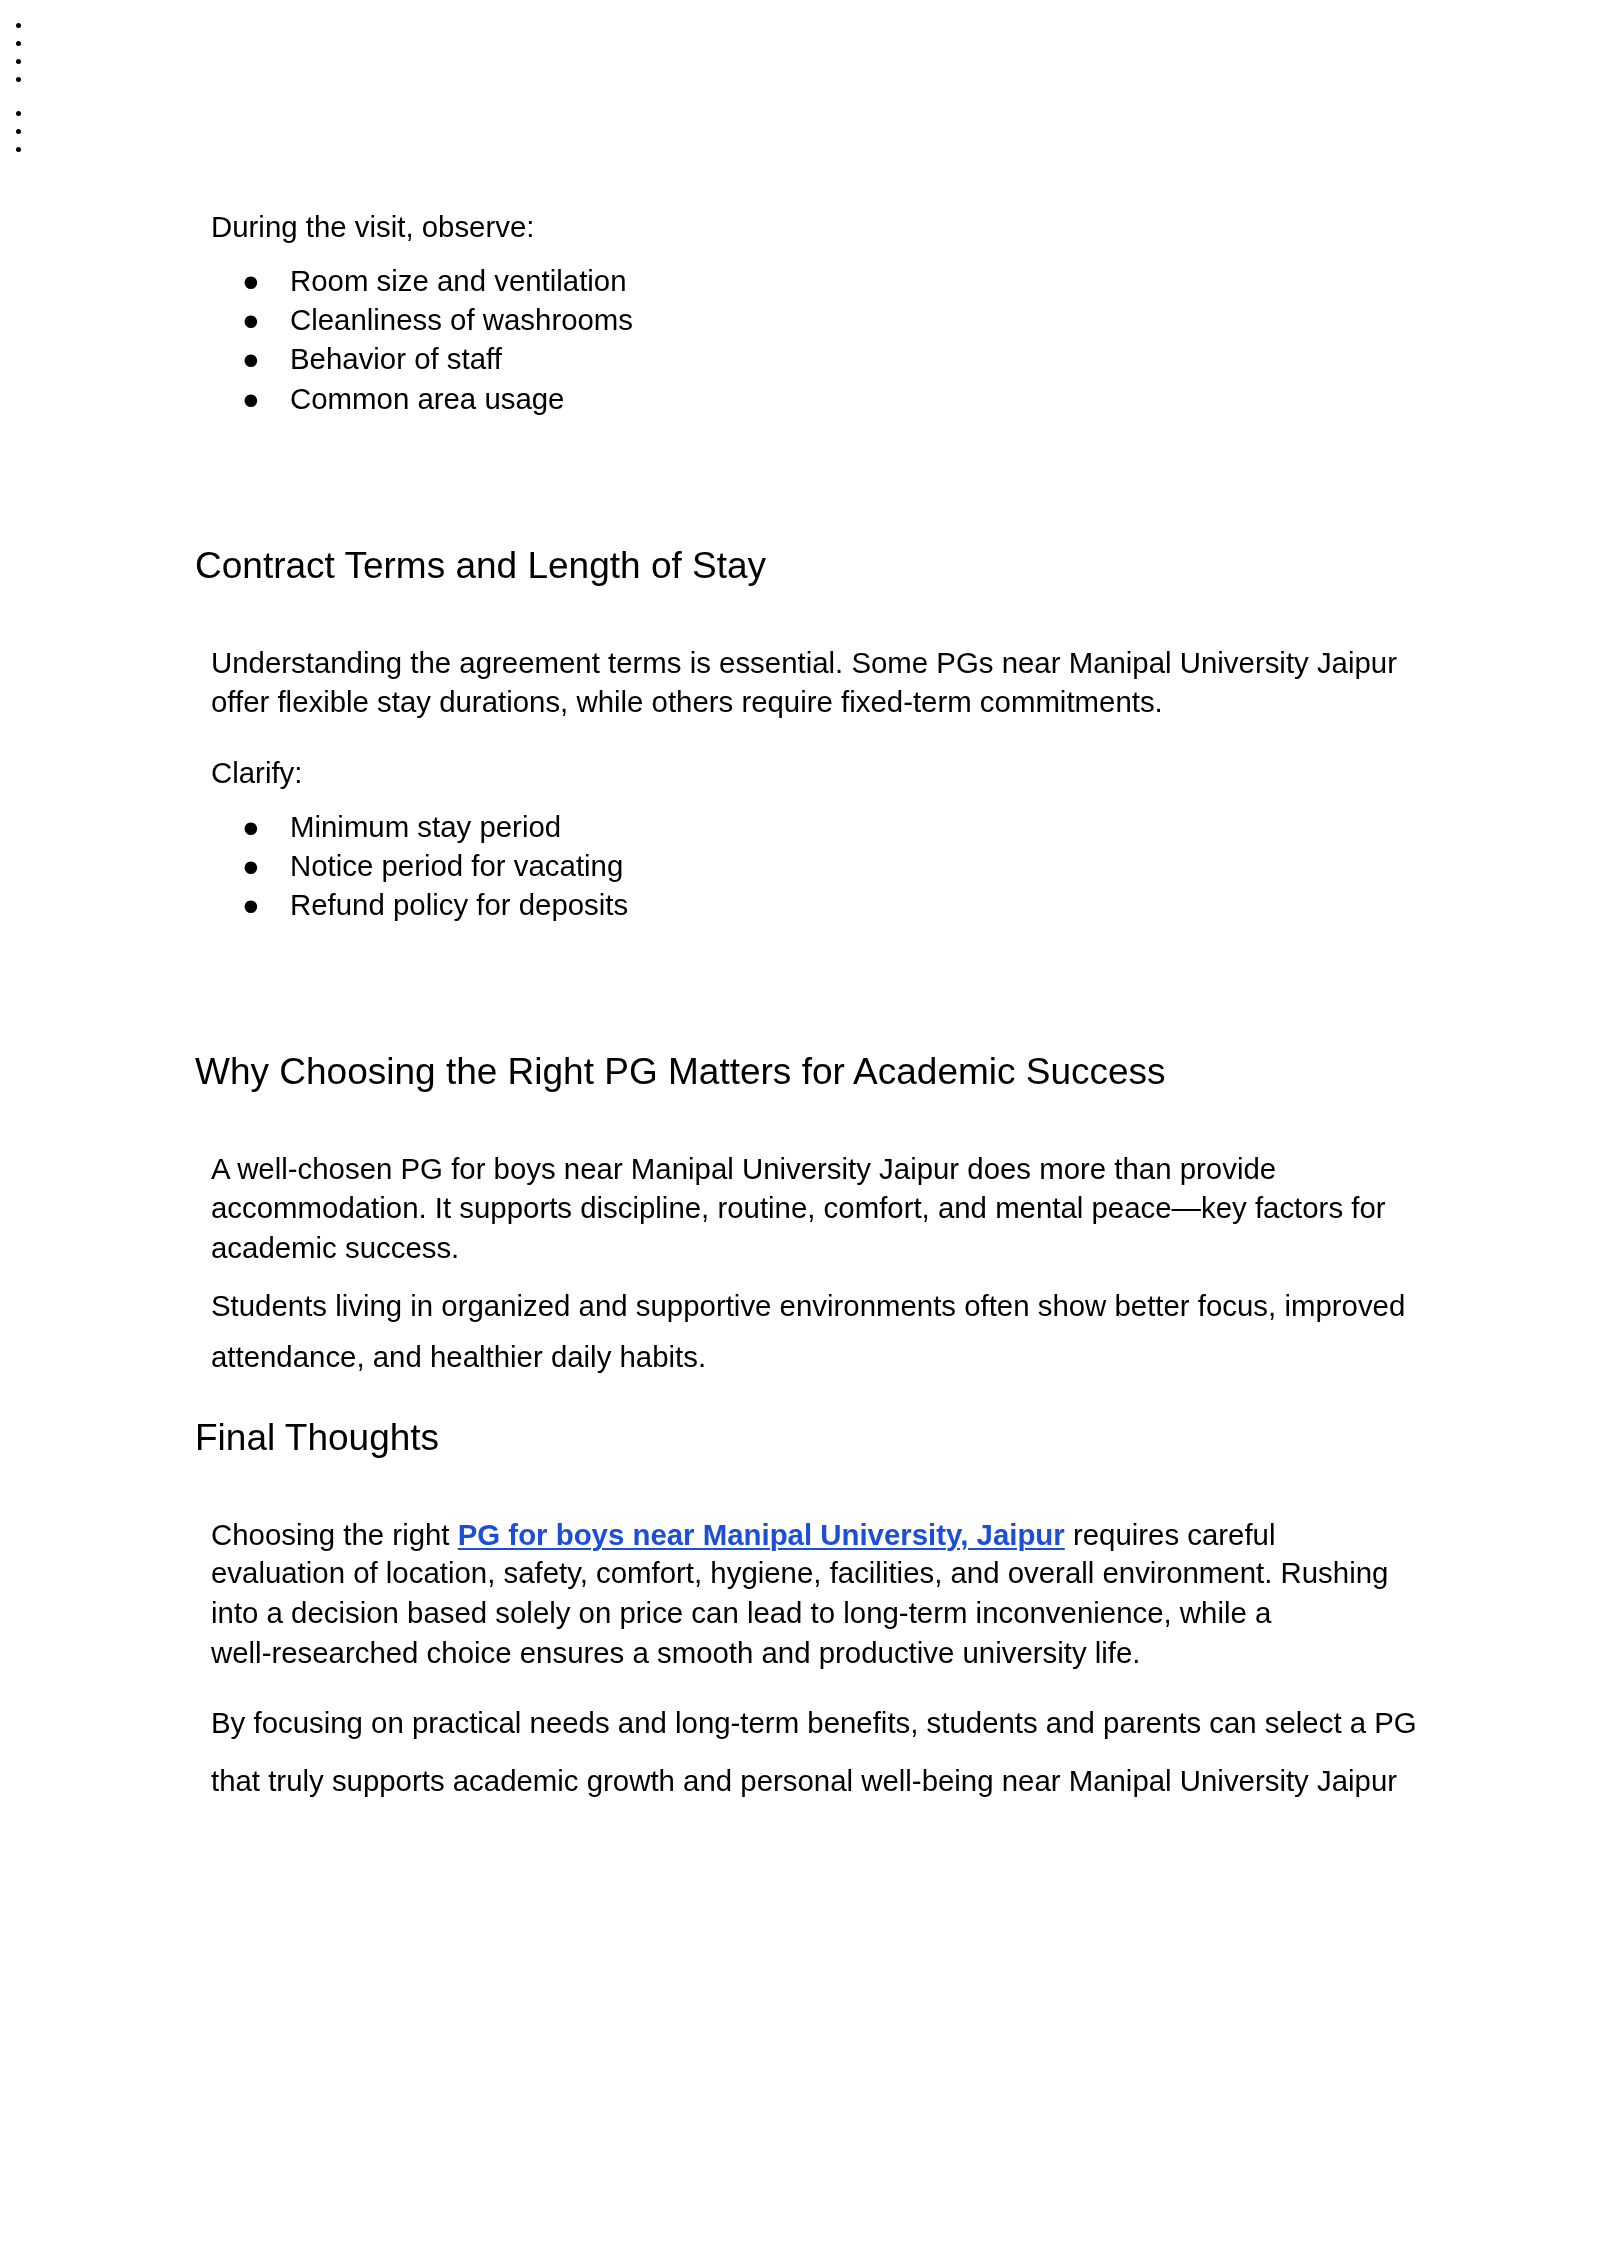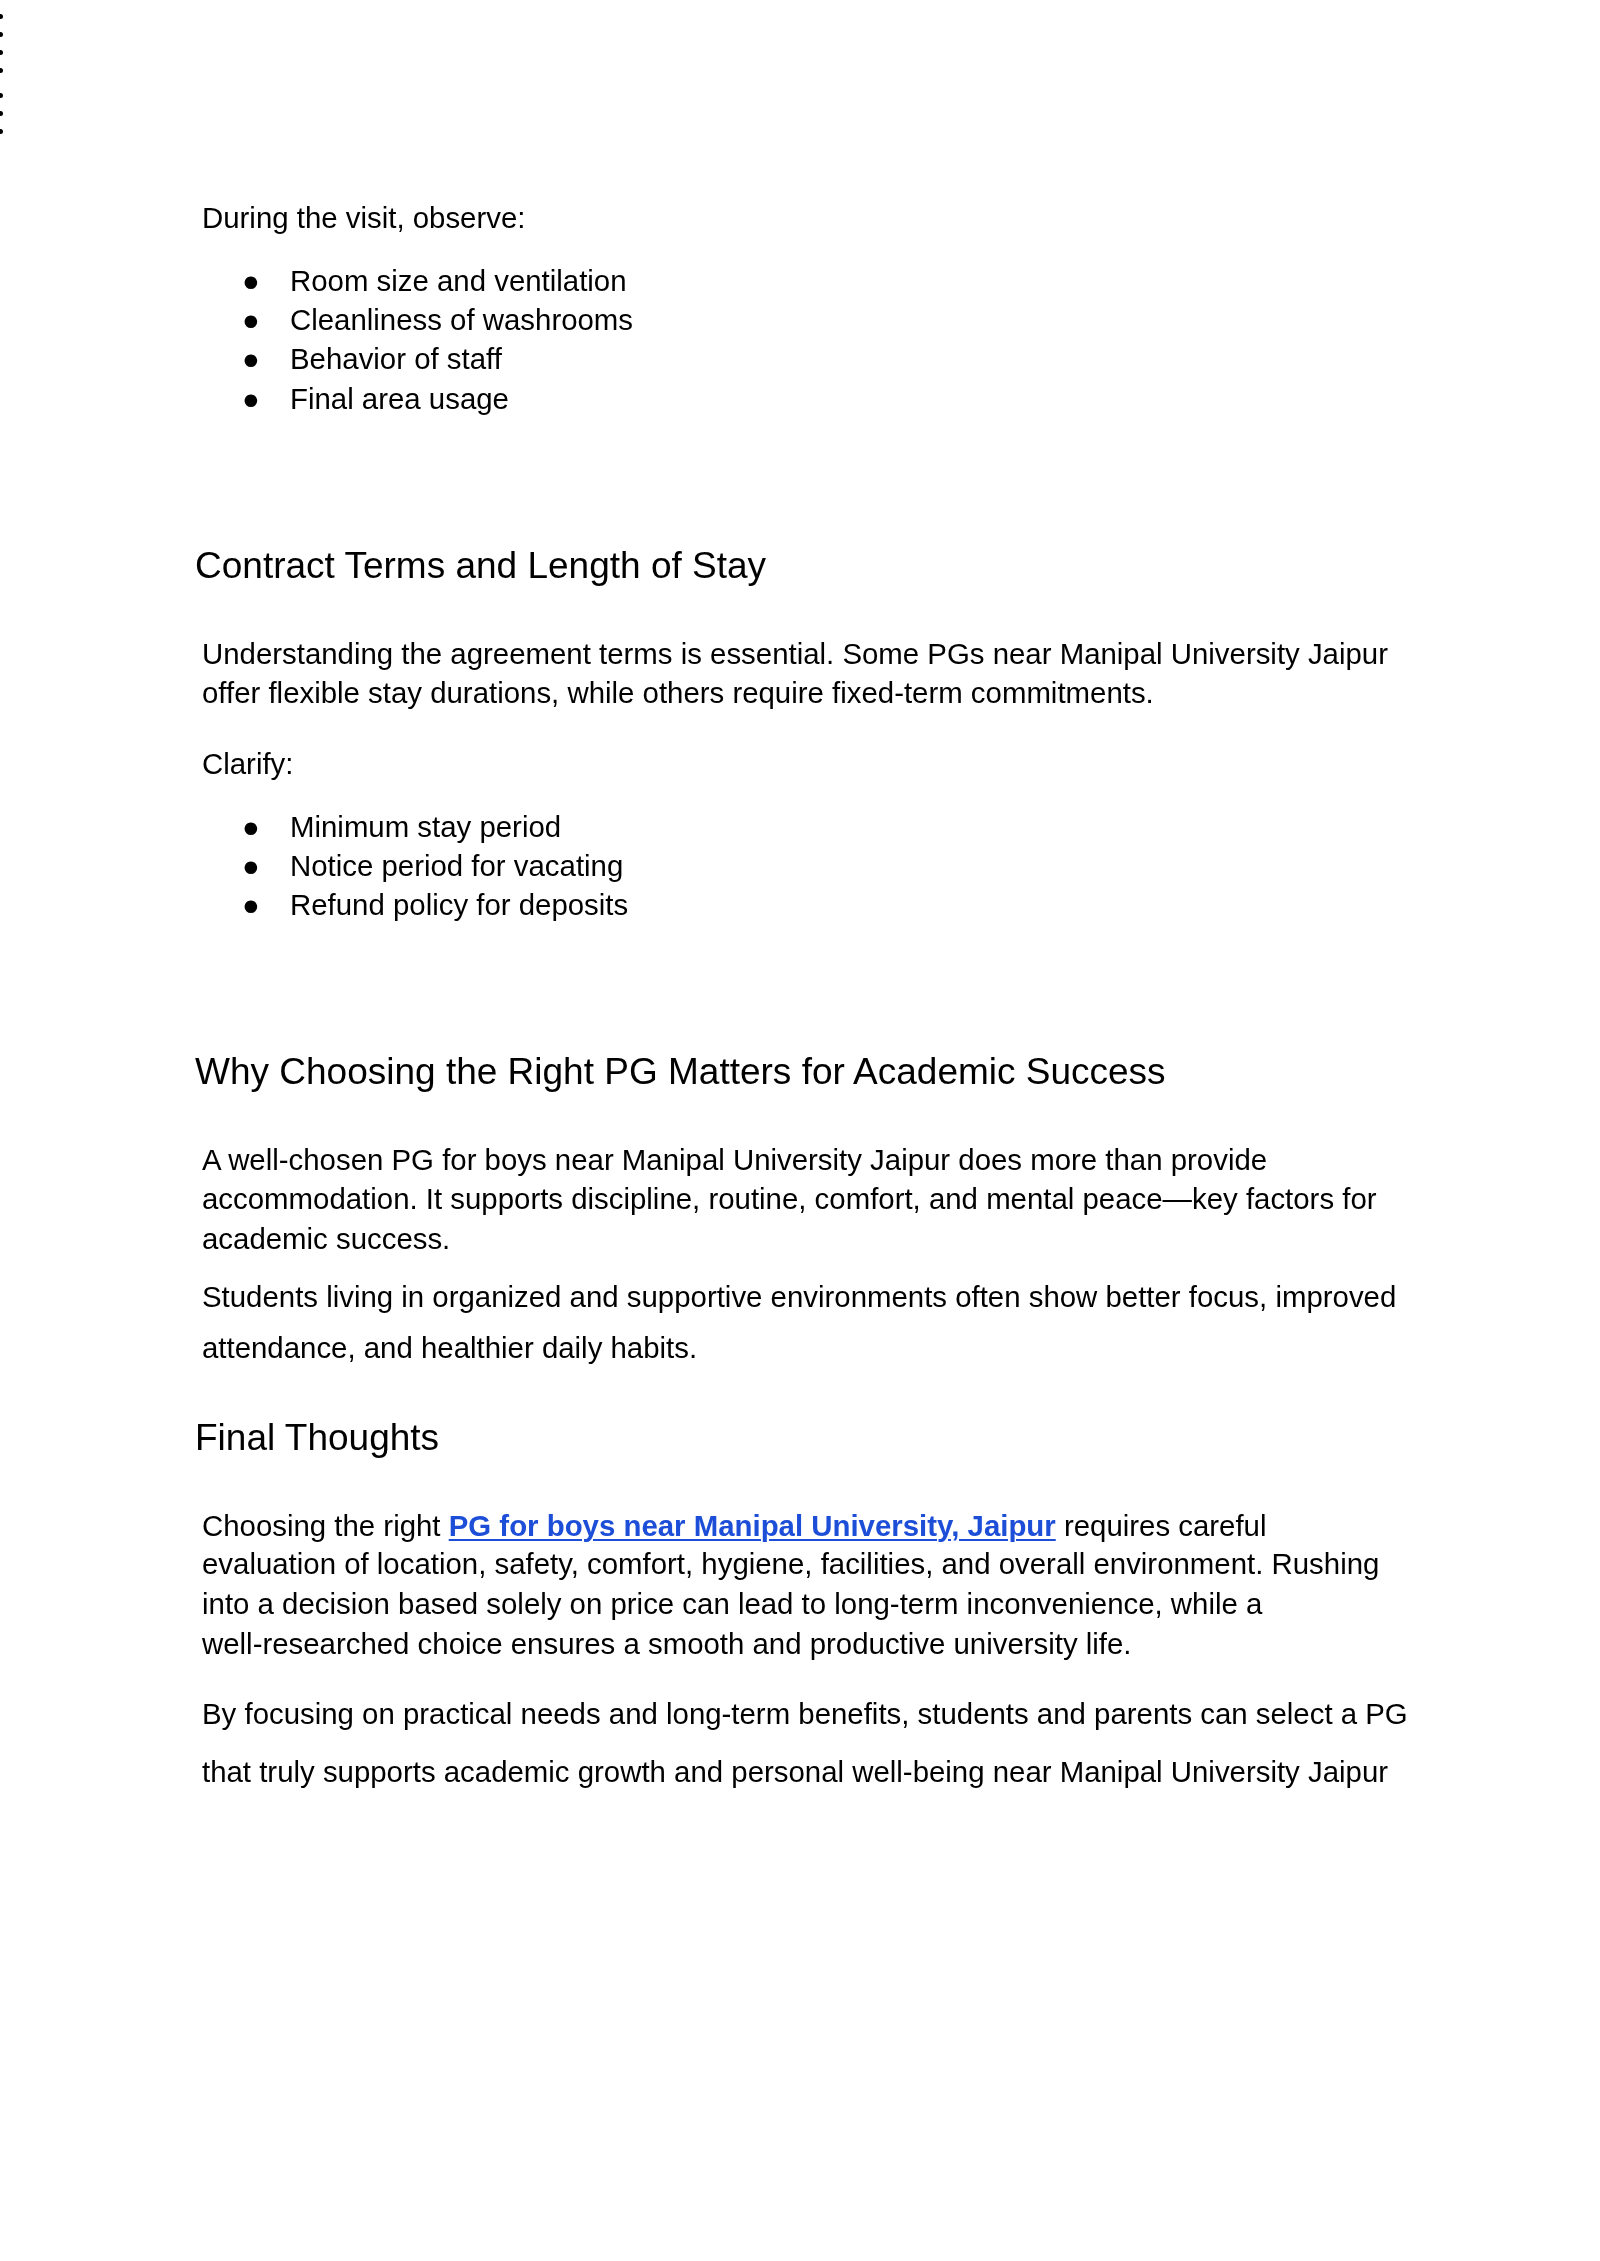--- a/index.html
+++ b/index.html
@@ -6,21 +6,21 @@
   body { width: 1600px; height: 2261px; position: relative; overflow: hidden;
          font-family: "Liberation Sans", sans-serif; color: #000000; }
   .page { position: absolute; left: 0; top: 0; width: 1600px; height: 2261px; background: #ffffff; }
   .ln { position: absolute; left: 195px; white-space: nowrap;
         font-size: 29.4px; line-height: 39.3px; height: 39.3px; }
   .li-text { left: 290px; }
   .bullet { position: absolute; left: 242px; font-size: 29.4px; line-height: 39.3px; height: 39.3px; }
   .h2 { position: absolute; left: 195px; white-space: nowrap;
         font-size: 37px; line-height: 56px; height: 56px; font-weight: normal; margin: 0; }
   .link { color: #1a2ea0; font-weight: bold; text-decoration: underline; text-decoration-thickness: 2px; text-underline-offset: 3px; }
-  section, ul, p { margin: 7px; padding: 0; }
+  section, ul, p { margin: 16px; padding: 0; }
 </style>
 </head>
 <body>
 
 <div class="page">
 
   <section>
     <p class="ln" style="top:191px">During the visit, observe:</p>
     <ul>
       <li>
@@ -30,21 +30,21 @@
       <li>
         <span class="bullet" style="top:300px">●</span>
         <span class="ln li-text" style="top:300px">Cleanliness of washrooms</span>
       </li>
       <li>
         <span class="bullet" style="top:339px">●</span>
         <span class="ln li-text" style="top:339px">Behavior of staff</span>
       </li>
       <li>
         <span class="bullet" style="top:379px">●</span>
-        <span class="ln li-text" style="top:379px">Final area usage</span>
+        <span class="ln li-text" style="top:379px">Common area usage</span>
       </li>
     </ul>
   </section>
 
   <section>
     <h2 class="h2" style="top:538px">Contract Terms and Length of Stay</h2>
     <div>
       <p class="ln" style="top:627px">Understanding the agreement terms is essential. Some PGs near Manipal University Jaipur</p>
       <p class="ln" style="top:666px">offer flexible stay durations, while others require fixed-term commitments.</p>
     </div>

